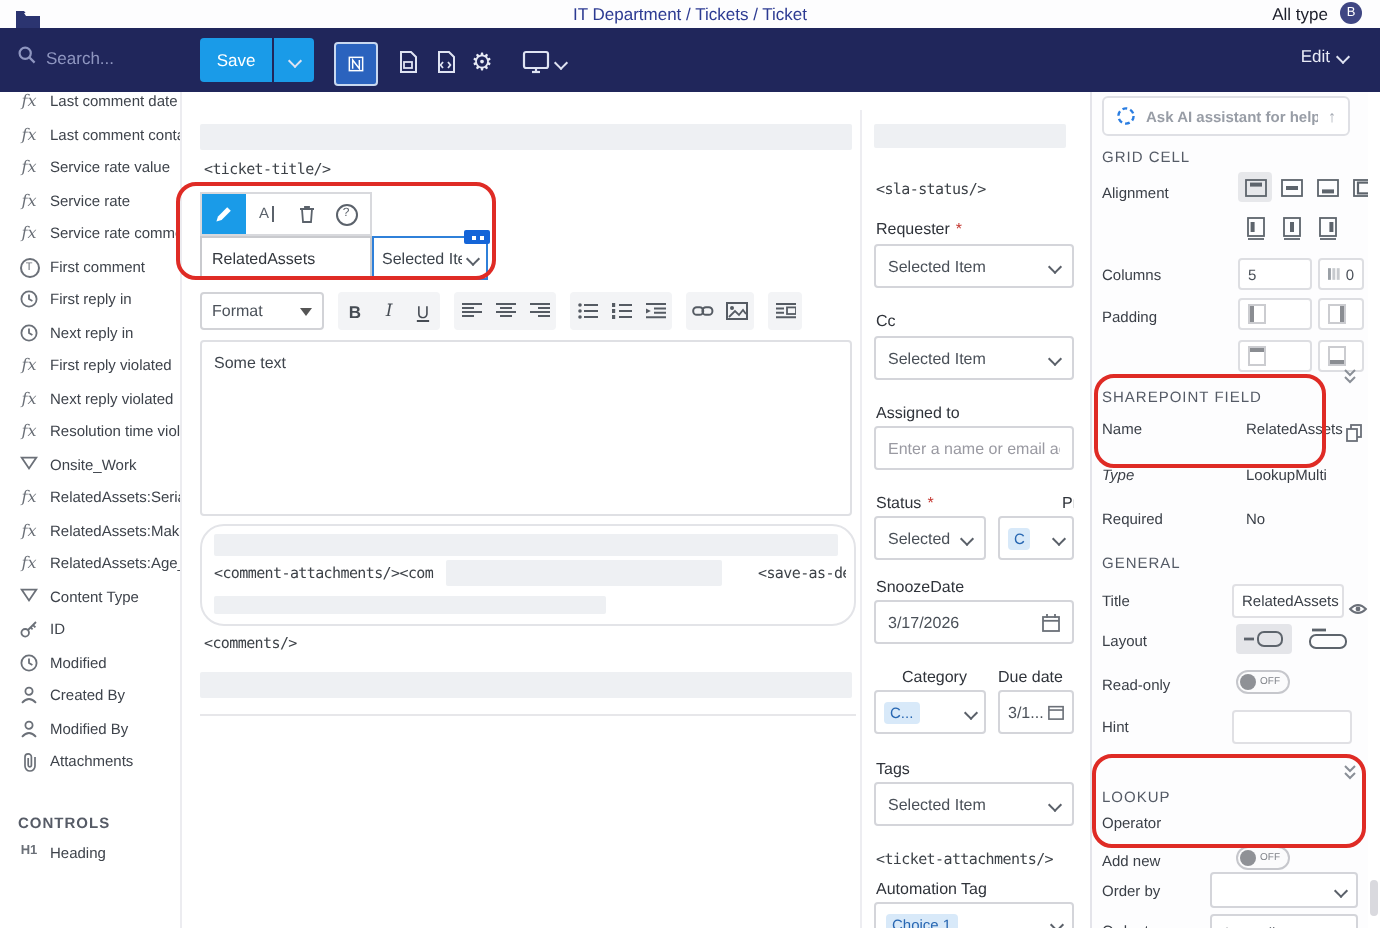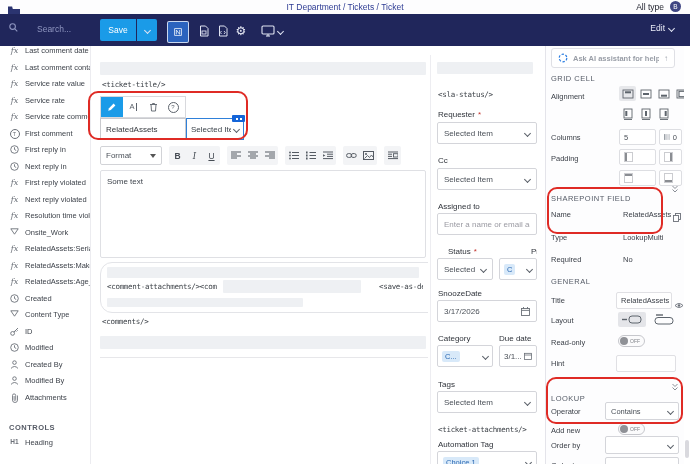--- a/index.html
+++ b/index.html
@@ -7,21 +7,21 @@
         font-family:"Liberation Sans","DejaVu Sans",sans-serif;background:#fff;}
   
   .topbar{position:absolute;left:0;top:0;width:690px;height:14px;background:#fdfdfe;}
   .crumb{position:absolute;left:0;right:0;top:2px;text-align:center;font-size:8.5px;color:#2c3a92;}
   .allusers{position:absolute;right:26px;top:2px;font-size:8.5px;color:#1c1e2a;}
   .avatar{position:absolute;right:9px;top:1px;width:11px;height:11px;border-radius:50%;
           background:#3f4683;color:#fff;font-size:6.5px;text-align:center;line-height:11px;}
   .folder-ic{position:absolute;left:8px;top:2px;}
   
   .navbar{position:absolute;left:0;top:14px;width:690px;height:32px;background:#20265b;}
-  .search{position:absolute;left:9px;top:9px;display:flex;align-items:center;gap:19px;color:#8f96c0;font-size:8.5px;}
+  .search{position:absolute;left:9px;top:9px;display:flex;align-items:center;gap:5px;color:#8f96c0;font-size:8.5px;}
   .savebtn{position:absolute;left:100px;top:5px;width:36px;height:22px;background:#1a9be8;color:#fff;
            font-size:8.5px;text-align:center;line-height:22px;border-radius:2px 0 0 2px;}
   .savedd{position:absolute;left:137px;top:5px;width:20px;height:22px;background:#1a9be8;border-radius:0 2px 2px 0;
           display:flex;align-items:center;justify-content:center;}
   .tbico{position:absolute;top:8px;width:22px;height:18px;display:flex;align-items:center;justify-content:center;}
   .tbico.sel{background:#2b63be;border:1px solid rgba(255,255,255,.75);border-radius:2px;top:7px;}
   .gear{color:#e7eaf5;font-size:12px;font-family:"DejaVu Sans",sans-serif;}
   .editlbl{position:absolute;right:16px;top:9px;color:#e9ebf6;font-size:8.5px;display:flex;gap:4px;align-items:center;}
   .cv{width:4px;height:4px;border-right:1.1px solid #5a6069;border-bottom:1.1px solid #5a6069;
       transform:rotate(45deg);display:inline-block;flex:none;}
@@ -59,21 +59,21 @@
        display:flex;align-items:center;justify-content:center;gap:2px;}
   .tag i{width:2px;height:2px;background:#fff;display:block;}
   .rtbar{position:absolute;left:0;top:99px;height:21px;display:flex;align-items:center;gap:7px;}
   .fmt{width:62px;height:19px;border:1px solid #d2d3d7;border-radius:2px;background:#fff;display:flex;
        align-items:center;justify-content:space-between;padding:0 5px;font-size:8px;color:#4c525a;box-sizing:border-box;}
   .tri{width:0;height:0;border-left:3px solid transparent;border-right:3px solid transparent;border-top:4px solid #555;}
   .grp{background:#f3f4f6;border-radius:2px;height:19px;display:flex;align-items:center;}
   .grp .b{width:17px;height:19px;display:flex;align-items:center;justify-content:center;font-size:8.5px;color:#464c54;}
   .editorbox{position:absolute;left:0;top:124px;width:326px;height:88px;border:1px solid #dfe0e4;border-radius:2px;
              background:#fff;font-size:8px;color:#3f454d;padding:6px;box-sizing:border-box;}
-  .card2{position:absolute;left:0;top:216px;width:326px;height:49px;border:1px solid #e3e4e8;border-radius:12px;background:#fff;padding-left:28px;}
+  .card2{position:absolute;left:0;top:216px;width:326px;height:49px;border:1px solid #e3e4e8;border-radius:12px;background:#fff;}
   .hline{position:absolute;left:0;top:311px;width:328px;height:1px;background:#e7e7ea;}
   
   .lbl{position:absolute;font-size:8px;color:#2f333a;white-space:nowrap;}
   .star{color:#c4352f;margin-left:3px;}
   .sel,.inp{position:absolute;height:22px;background:#fff;border:1px solid #d4d5da;border-radius:2px;box-sizing:border-box;
        display:flex;align-items:center;justify-content:space-between;padding:0 6px;font-size:8px;color:#4a5058;}
   .sel .txt{white-space:nowrap;overflow:hidden;}
   .ph{color:#9a9aa2;white-space:nowrap;overflow:hidden;}
   .chip{background:#d8e9f9;color:#2867b2;border-radius:2px;font-size:7.5px;padding:1px 3px;white-space:nowrap;overflow:hidden;}
   
@@ -268,29 +268,20 @@
           <span>RelatedAssets:MakeAndModel</span>
         </div>
         <div class="sb-item">
           <span class="sb-ico">
             <span class="fx">fx</span>
           </span>
           <span>RelatedAssets:Age_and_warranty</span>
         </div>
         <div class="sb-item">
           <span class="sb-ico">
-            <svg width="9" height="9" viewBox="0 0 9 9">
-              <circle cx="4.5" cy="4.5" r="3.8" fill="none" stroke="#6b7078" stroke-width=".9"></circle>
-              <path d="M4.5 2.3 V4.5 L6.2 5.5" fill="none" stroke="#6b7078" stroke-width=".9"></path>
-            </svg>
-          </span>
-          <span>Created</span>
-        </div>
-        <div class="sb-item">
-          <span class="sb-ico">
             <svg width="9" height="7" viewBox="0 0 9 7">
               <path d="M.8 .8 h7.4 L4.5 6.2z" fill="none" stroke="#6b7078" stroke-width=".9"></path>
             </svg>
           </span>
           <span>Content Type</span>
         </div>
         <div class="sb-item">
           <span class="sb-ico">
             <svg width="9" height="9" viewBox="0 0 9 9">
               <circle cx="2.6" cy="6.4" r="1.9" fill="none" stroke="#6b7078" stroke-width=".9"></circle>
@@ -488,21 +479,21 @@
     <div class="sel" style="left:0;top:122px;width:100px;">
         <span class="txt">Selected Item</span>
         <span class="cv"></span>
       </div>
 
     <div class="lbl" style="left:1px;top:156px;">Assigned to</div>
     <div class="inp" style="left:0;top:167px;width:100px;">
         <span class="ph">Enter a name or email address</span>
       </div>
 
-    <div class="lbl" style="left:11px;top:201px;"><span>Status</span><span class="star">*</span></div>
+    <div class="lbl" style="left:1px;top:201px;"><span>Status</span><span class="star">*</span></div>
     <div class="lbl" style="left:62px;top:201px;padding-left:32px;">Priority</div>
     <div class="sel" style="left:0;top:212px;width:56px;">
         <span class="txt">Selected</span>
         <span class="cv"></span>
       </div>
     <div class="sel" style="left:62px;top:212px;width:38px;padding:0 4px;">
         <span class="chip">C</span>
         <span class="cv"></span>
       </div>
 
@@ -510,21 +501,21 @@
     <div class="inp" style="left:0;top:254px;width:100px;">
       <span>3/17/2026</span>
       <svg width="9" height="9" viewBox="0 0 9 9">
           <rect x=".5" y="1.5" width="8" height="7" fill="none" stroke="#6b7078" stroke-width=".9"></rect>
           <line x1=".5" y1="3.4" x2="8.5" y2="3.4" stroke="#6b7078" stroke-width=".9"></line>
           <line x1="2.5" y1="0" x2="2.5" y2="2" stroke="#6b7078" stroke-width=".9"></line>
           <line x1="6.5" y1="0" x2="6.5" y2="2" stroke="#6b7078" stroke-width=".9"></line>
         </svg>
     </div>
 
-    <div class="lbl" style="left:1px;top:288px;">Category</div>
+    <div class="lbl" style="left:14px;top:288px;">Category</div>
     <div class="lbl" style="left:62px;top:288px;">Due date</div>
     <div class="sel" style="left:0;top:299px;width:56px;padding:0 4px;">
         <span class="chip">C...</span>
         <span class="cv"></span>
       </div>
     <div class="inp" style="left:62px;top:299px;width:38px;padding:0 4px;">
       <span class="txt" style="overflow:hidden;white-space:nowrap;">3/1...</span>
       <svg width="8" height="8" viewBox="0 0 9 9">
           <rect x=".5" y="1.5" width="8" height="7" fill="none" stroke="#6b7078" stroke-width=".9"></rect>
           <line x1=".5" y1="3.4" x2="8.5" y2="3.4" stroke="#6b7078" stroke-width=".9"></line>
@@ -638,21 +629,21 @@
           <path d="M1.5 1 L4 3.5 6.5 1 M1.5 4.5 L4 7 6.5 4.5" fill="none" stroke="#8a8f97" stroke-width="1"></path>
         </svg></div>
 
     <div class="phead" style="top:148px;">SHAREPOINT FIELD</div>
     <div class="plbl" style="top:164px;">Name</div>
     <div class="pval" style="top:164px;">RelatedAssets</div>
     <div class="p-abs" style="left:127px;top:162px;"><svg width="8" height="9" viewBox="0 0 8 9">
           <rect x="2.5" y="0.5" width="5" height="6" fill="none" stroke="#6a6f78" stroke-width=".9"></rect>
           <rect x="0.5" y="2.5" width="5" height="6" fill="#fdfdfe" stroke="#6a6f78" stroke-width=".9"></rect>
         </svg></div>
-    <div class="plbl" style="top:187px;">Type</div>
+    <div class="plbl" style="top:187px;font-style:italic;">Type</div>
     <div class="pval" style="top:187px;">LookupMulti</div>
     <div class="plbl" style="top:209px;">Required</div>
     <div class="pval" style="top:209px;">No</div>
 
     <div class="phead" style="top:231px;">GENERAL</div>
     <div class="plbl" style="top:250px;">Title</div>
     <div class="ptxtin" style="left:70px;top:246px;width:56px;">
         <span>RelatedAssets</span>
       </div>
     <div class="p-abs" style="left:128px;top:249px;"><svg width="10" height="7" viewBox="0 0 10 7">
@@ -682,24 +673,20 @@
 
     <div class="plbl" style="top:313px;">Hint</div>
     <div class="ptxtin" style="left:70px;top:309px;width:60px;"></div>
 
     <div class="p-abs" style="left:125px;top:331px;"><svg width="8" height="8" viewBox="0 0 8 8">
           <path d="M1.5 1 L4 3.5 6.5 1 M1.5 4.5 L4 7 6.5 4.5" fill="none" stroke="#8a8f97" stroke-width="1"></path>
         </svg></div>
 
     <div class="phead" style="top:348px;">LOOKUP</div>
     <div class="plbl" style="top:361px;">Operator</div>
-    <div class="psel" style="left:59px;top:356px;width:74px;">
-        <span>Contains</span>
-        <span class="cv"></span>
-      </div>
 
     <div class="plbl" style="top:380px;">Add new</div>
     <div class="toggle" style="left:72px;top:377px;">
         <span class="knob"></span>
         <span class="toglbl">OFF</span>
       </div>
 
     <div class="plbl" style="top:395px;">Order by</div>
     <div class="psel" style="left:59px;top:390px;width:74px;">
         <span></span>

